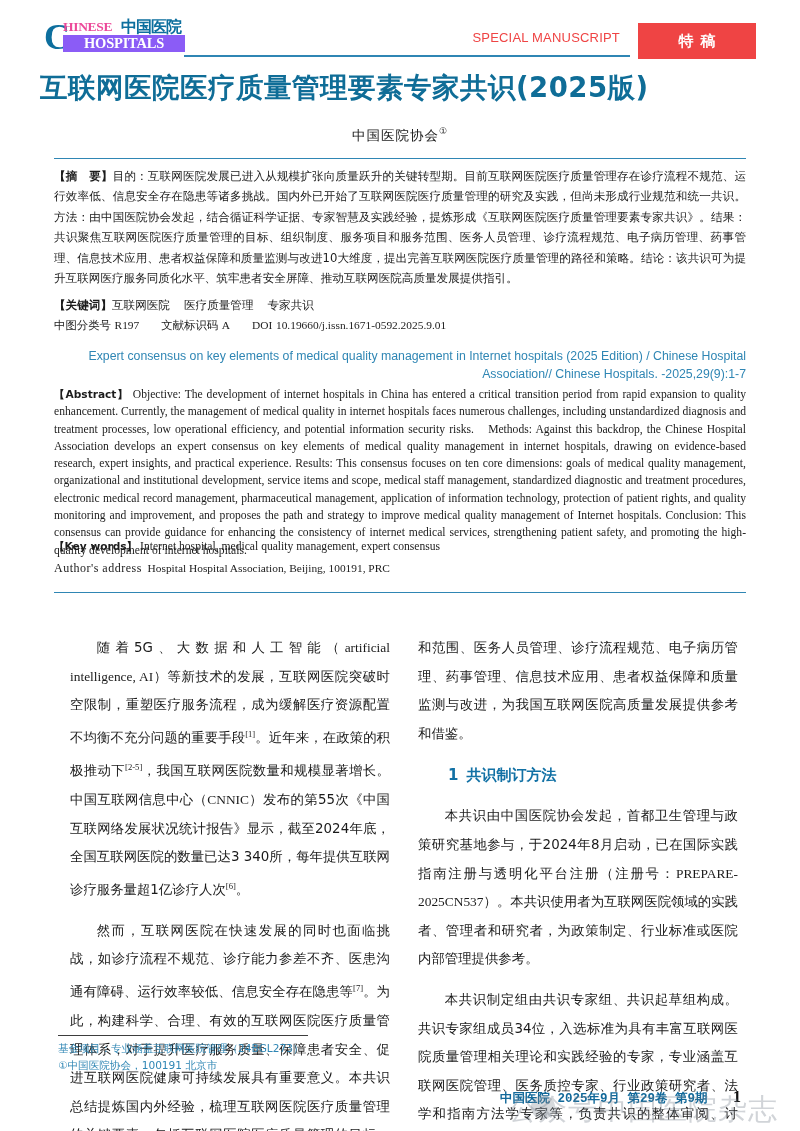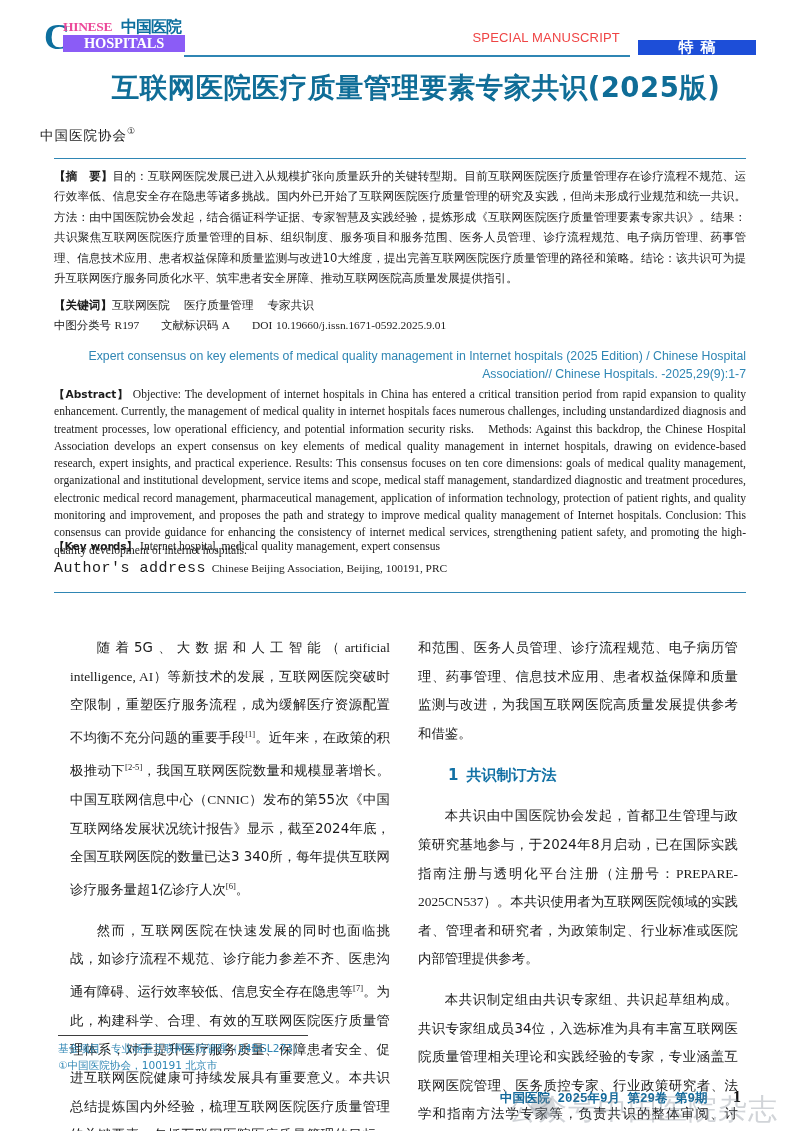--- a/index.html
+++ b/index.html
@@ -94,55 +94,54 @@
     right: 136px;
     top: 12px;
     font-family: "Liberation Sans", sans-serif;
     font-size: 13px;
     color: #ef4444;
     letter-spacing: 0.2px;
   }
   .badge-tegao {
     position: absolute;
     right: 0;
-    top: 22px;
+    top: 5px;
     width: 118px;
-    height: 15px;
-    background: #1d4ed8;
+    height: 36px;
+    background: #ef4444;
     color: #fff;
     font-family: "DejaVu Sans", sans-serif;
     font-size: 15px;
     font-weight: bold;
     display: flex;
     align-items: center;
     justify-content: center;
     letter-spacing: 7px;
     text-indent: 7px;
   }
 
   
   .title-cn {
     position: absolute;
-    left: 56px;
+    left: 40px;
     top: 70px;
     width: 720px;
-    text-align: center;
     font-family: "DejaVu Sans", sans-serif;
     font-size: 27.5px;
     font-weight: bold;
     color: #0f6d97;
     letter-spacing: 0.5px;
     line-height: 34px;
   }
   .author-cn {
     position: absolute;
     left: 40px;
     top: 126px;
     width: 720px;
-    text-align: left;
+    text-align: center;
     font-family: "DejaVu Sans", serif;
     font-size: 13.5px;
     color: #1a1a1a;
     letter-spacing: 1px;
   }
   .author-cn sup {
     font-size: 9px;
     vertical-align: super;
   }
 
@@ -238,22 +237,22 @@
     position: absolute;
     left: 54px;
     top: 560px;
     width: 692px;
     font-family: "Liberation Serif", serif;
     font-size: 11.4px;
     line-height: 17px;
     color: #1b1b1b;
   }
   .addr-label {
-    font-family: Liberation Mono, monospace;
-    font-size: 15px;
+    font-family: Liberation Serif, serif;
+    font-size: 12px;
     letter-spacing: 0.5px;
   }
 
   
   .col {
     position: absolute;
     top: 622px;
     width: 344px;
     font-family: "DejaVu Sans", serif;
     font-size: 13.4px;
@@ -389,21 +388,21 @@
   <div class="kw-cn"><span class="abs-label">【关键词】</span><span>互联网医院</span><span class="sep"></span><span>医疗质量管理</span><span class="sep"></span><span>专家共识</span></div>
 
   <div class="meta-line"><span>中图分类号</span>&nbsp;<span class="val">R197</span><span class="gap"></span><span>文献标识码</span>&nbsp;<span class="val">A</span><span class="gap"></span><span class="val">DOI</span>&nbsp;<span class="val">10.19660/j.issn.1671-0592.2025.9.01</span></div>
 
   <div class="title-en">Expert consensus on key elements of medical quality management in Internet hospitals (2025 Edition) / Chinese Hospital Association// Chinese Hospitals. -2025,29(9):1-7</div>
 
   <div class="abs-en"><span class="abs-en-label">【Abstract】</span> <span>Objective: The development of internet hospitals in China has entered a critical transition period from rapid expansion to quality enhancement. Currently, the management of medical quality in internet hospitals faces numerous challenges, including unstandardized diagnosis and treatment processes, low operational efficiency, and potential information security risks.　Methods: Against this backdrop, the Chinese Hospital Association develops an expert consensus on key elements of medical quality management in internet hospitals, drawing on evidence-based research, expert insights, and practical experience. Results: This consensus focuses on ten core dimensions: goals of medical quality management, organizational and institutional development, service items and scope, medical staff management, standardized diagnostic and treatment procedures, electronic medical record management, pharmaceutical management, application of information technology, protection of patient rights, and quality monitoring and improvement, and proposes the path and strategy to improve medical quality management of Internet hospitals. Conclusion: This consensus can provide guidance for enhancing the consistency of internet medical services, strengthening patient safety, and promoting the high-quality development of internet hospitals.</span></div>
 
   <div class="kw-en"><span class="abs-en-label">【Key words】</span> <span>Internet hospital,  medical quality management, expert consensus</span></div>
 
-  <div class="addr-en"><span class="addr-label">Author's address</span>&nbsp;&nbsp;<span>Chinese Beijing Association, Beijing, 100191, PRC</span></div>
+  <div class="addr-en"><span class="addr-label">Author's address</span>&nbsp;&nbsp;<span>Hospital Hospital Association, Beijing, 100191, PRC</span></div>
 
   <div class="abs-rule bottom"></div>
 
   <div class="col left">
     <p>随着5G、大数据和人工智能（<span class="lat">artificial intelligence, AI</span>）等新技术的发展，互联网医院突破时空限制，重塑医疗服务流程，成为缓解医疗资源配置不均衡不充分问题的重要手段<sup>[1]</sup>。近年来，在政策的积极推动下<sup>[2-5]</sup>，我国互联网医院数量和规模显著增长。中国互联网信息中心（<span class="lat">CNNIC</span>）发布的第55次《中国互联网络发展状况统计报告》显示，截至2024年底，全国互联网医院的数量已达3 340所，每年提供互联网诊疗服务量超1亿诊疗人次<sup>[6]</sup>。</p>
     <p>然而，互联网医院在快速发展的同时也面临挑战，如诊疗流程不规范、诊疗能力参差不齐、医患沟通有障碍、运行效率较低、信息安全存在隐患等<sup>[7]</sup>。为此，构建科学、合理、有效的互联网医院医疗质量管理体系，对于提升医疗服务质量、保障患者安全、促进互联网医院健康可持续发展具有重要意义。本共识总结提炼国内外经验，梳理互联网医院医疗质量管理的关键要素，包括互联网医院医疗质量管理的目标、组织制度、服务项目</p>
   </div>
 
   <div class="foot-rule"></div>
   <div class="footnote">

